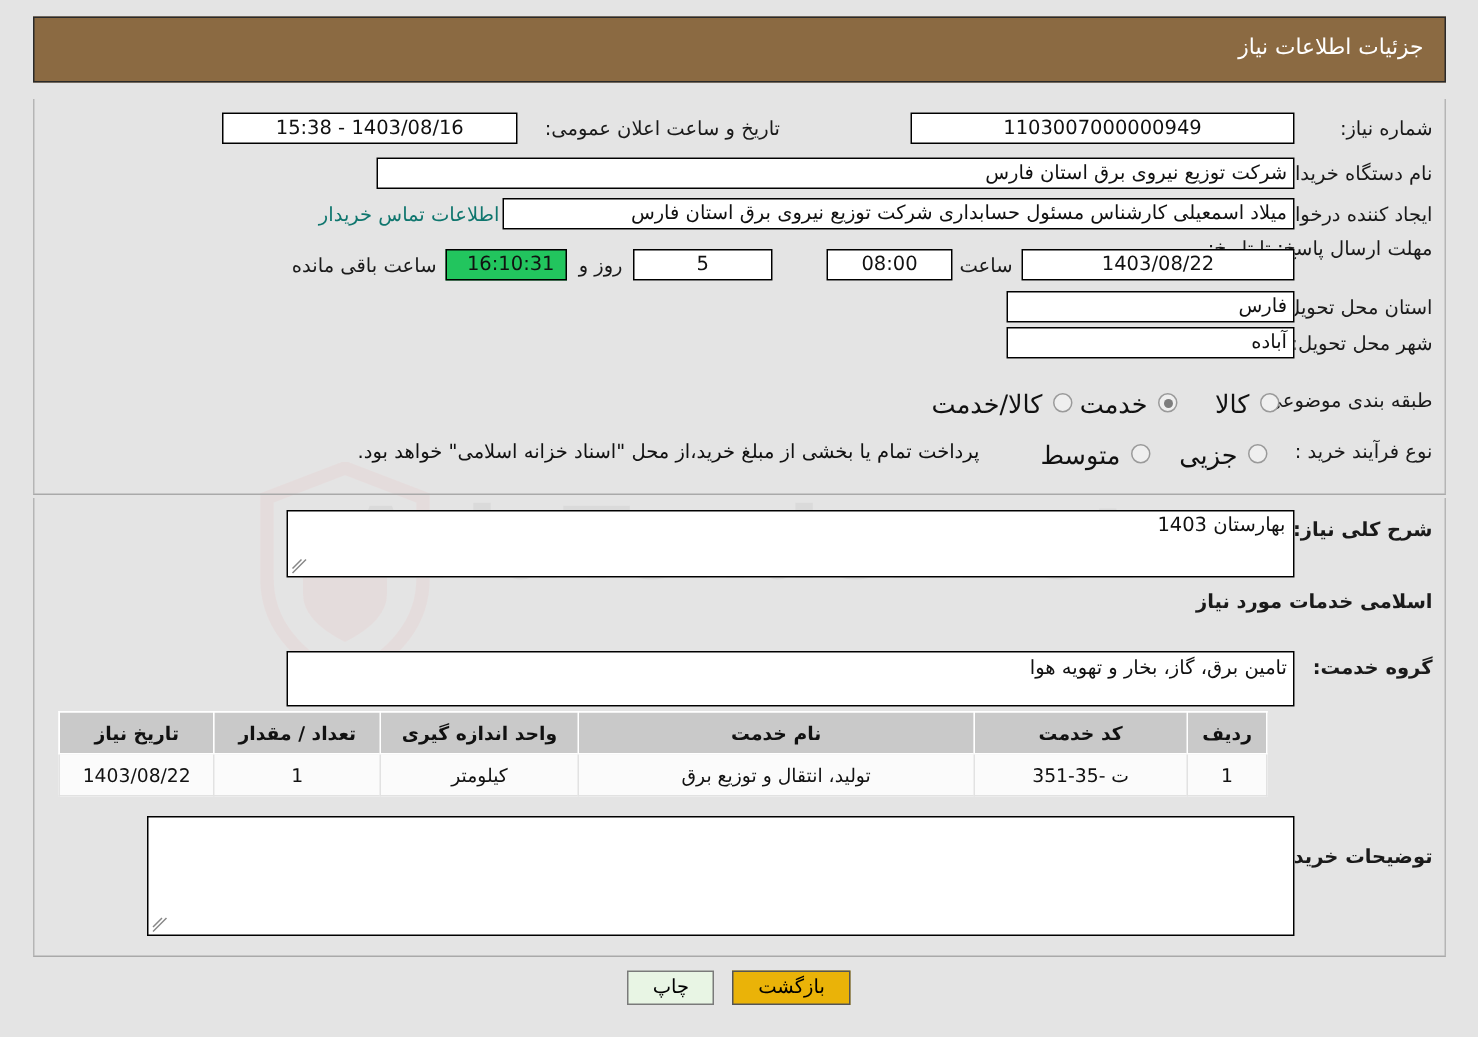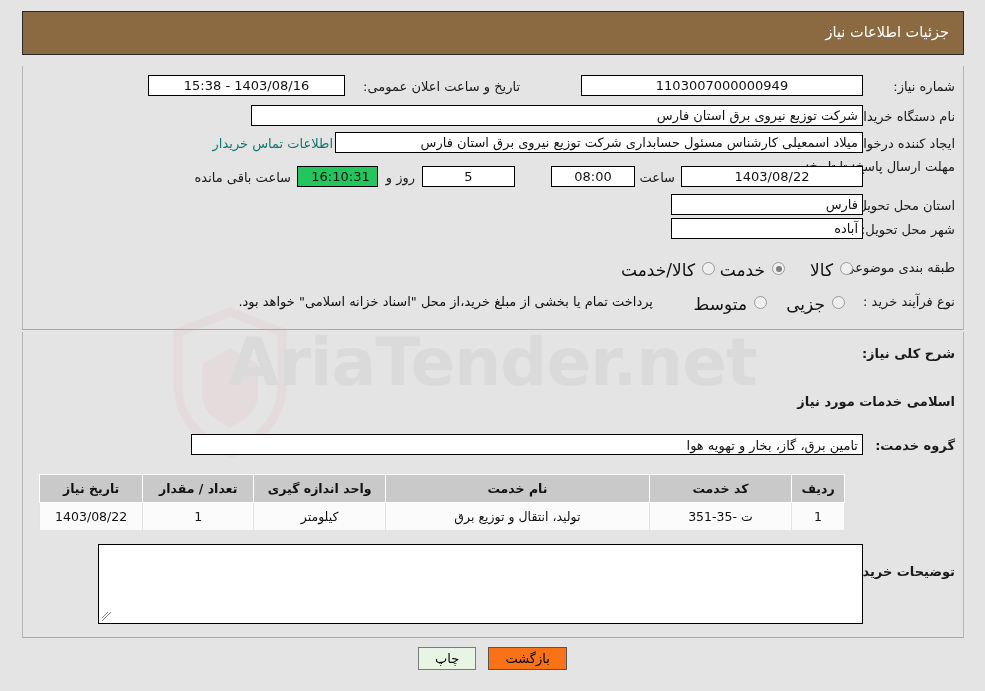--- a/index.html
+++ b/index.html
@@ -232,21 +232,21 @@
     border: 1px solid #6a6a6a;
     box-sizing: border-box;
     cursor: pointer;
     vertical-align: top;
   }
   .btn-print {
     background: #e8f5e4;
     border-color: #7a7a7a;
   }
   .btn-back {
-    background: #f97316;
+    background: #eab308;
     border-color: #555;
   }
   .note {
     position: absolute;
     font-size: 13px;
     color: #111;
     white-space: nowrap;
   }
 </style>
 </head>
@@ -260,21 +260,21 @@
   <div class="wmk-text">AriaTender.net</div>
 </div>
 
 <div class="topbar">
   <div class="title">جزئیات اطلاعات نیاز</div>
 </div>
 
 <div class="panel">
 
   <div class="lbl" style="right:8px; top:13px;">شماره نیاز:</div>
-  <div class="fld" style="right:100px; top:9px; width:282px;">1103007000000949</div>
+  <div class="fld" style="right:100px; top:9px; width:256px;">1103007000000949</div>
 
   <div class="lbl" style="right:443px; top:13px;">تاریخ و ساعت اعلان عمومی:</div>
   <div class="fld" style="right:618px; top:9px; width:197px;">1403/08/16 - 15:38</div>
 
   <div class="lbl" style="right:8px; top:43px;">نام دستگاه خریدار:</div>
   <div class="fld rt" style="right:100px; top:39px; width:612px;">شرکت توزیع نیروی برق استان فارس</div>
 
   <div class="lbl" style="right:8px; top:70px;">ایجاد کننده درخواست:</div>
   <div class="fld rt" style="right:100px; top:66px; width:528px;">میلاد اسمعیلی کارشناس مسئول حسابداری شرکت توزیع نیروی برق استان فارس</div>
   <a class="bluelink" style="right:630px; top:70px;">اطلاعات تماس خریدار</a>
@@ -312,25 +312,31 @@
 
   <div class="radio" style="right:196px; top:230px;"></div>
   <div class="radio-lbl" style="right:216px; top:228px;">متوسط</div>
 
   <div class="note" style="right:310px; top:228px;">پرداخت تمام یا بخشی از مبلغ خرید،از محل "اسناد خزانه اسلامی" خواهد بود.</div>
 </div>
 
 <div class="panel2">
 
   <div class="lbl lbl-b" style="right:8px; top:14px;">شرح کلی نیاز:</div>
+  <div class="ta" style="right:100px; top:8px; width:672px; height:45px;">
+    <span>بهارستان 1403</span>
+    <svg class="grip" viewBox="0 0 12 12">
+      <path d="M1 10 L10 1 M1 7 L7 1" stroke="#888" stroke-width="1" fill="none"></path>
+    </svg>
+  </div>
 
   <div class="lbl lbl-b" style="right:8px; top:62px;">اسلامی خدمات مورد نیاز</div>
 
   <div class="lbl lbl-b" style="right:8px; top:106px;">گروه خدمت:</div>
-  <div class="fld rt" style="right:100px; top:102px; width:672px; height:21px; line-height:21px;">تامین برق، گاز، بخار و تهویه هوا</div>
+  <div class="fld rt" style="right:100px; top:102px; width:672px; height:37px; line-height:21px;">تامین برق، گاز، بخار و تهویه هوا</div>
 
   <table class="items">
     <thead>
       <tr>
         <th style="width:42px;">ردیف</th>
         <th style="width:150px;">کد خدمت</th>
         <th style="width:290px;">نام خدمت</th>
         <th style="width:124px;">واحد اندازه گیری</th>
         <th style="width:104px;">تعداد / مقدار</th>
         <th style="width:96px;">تاریخ نیاز</th>

